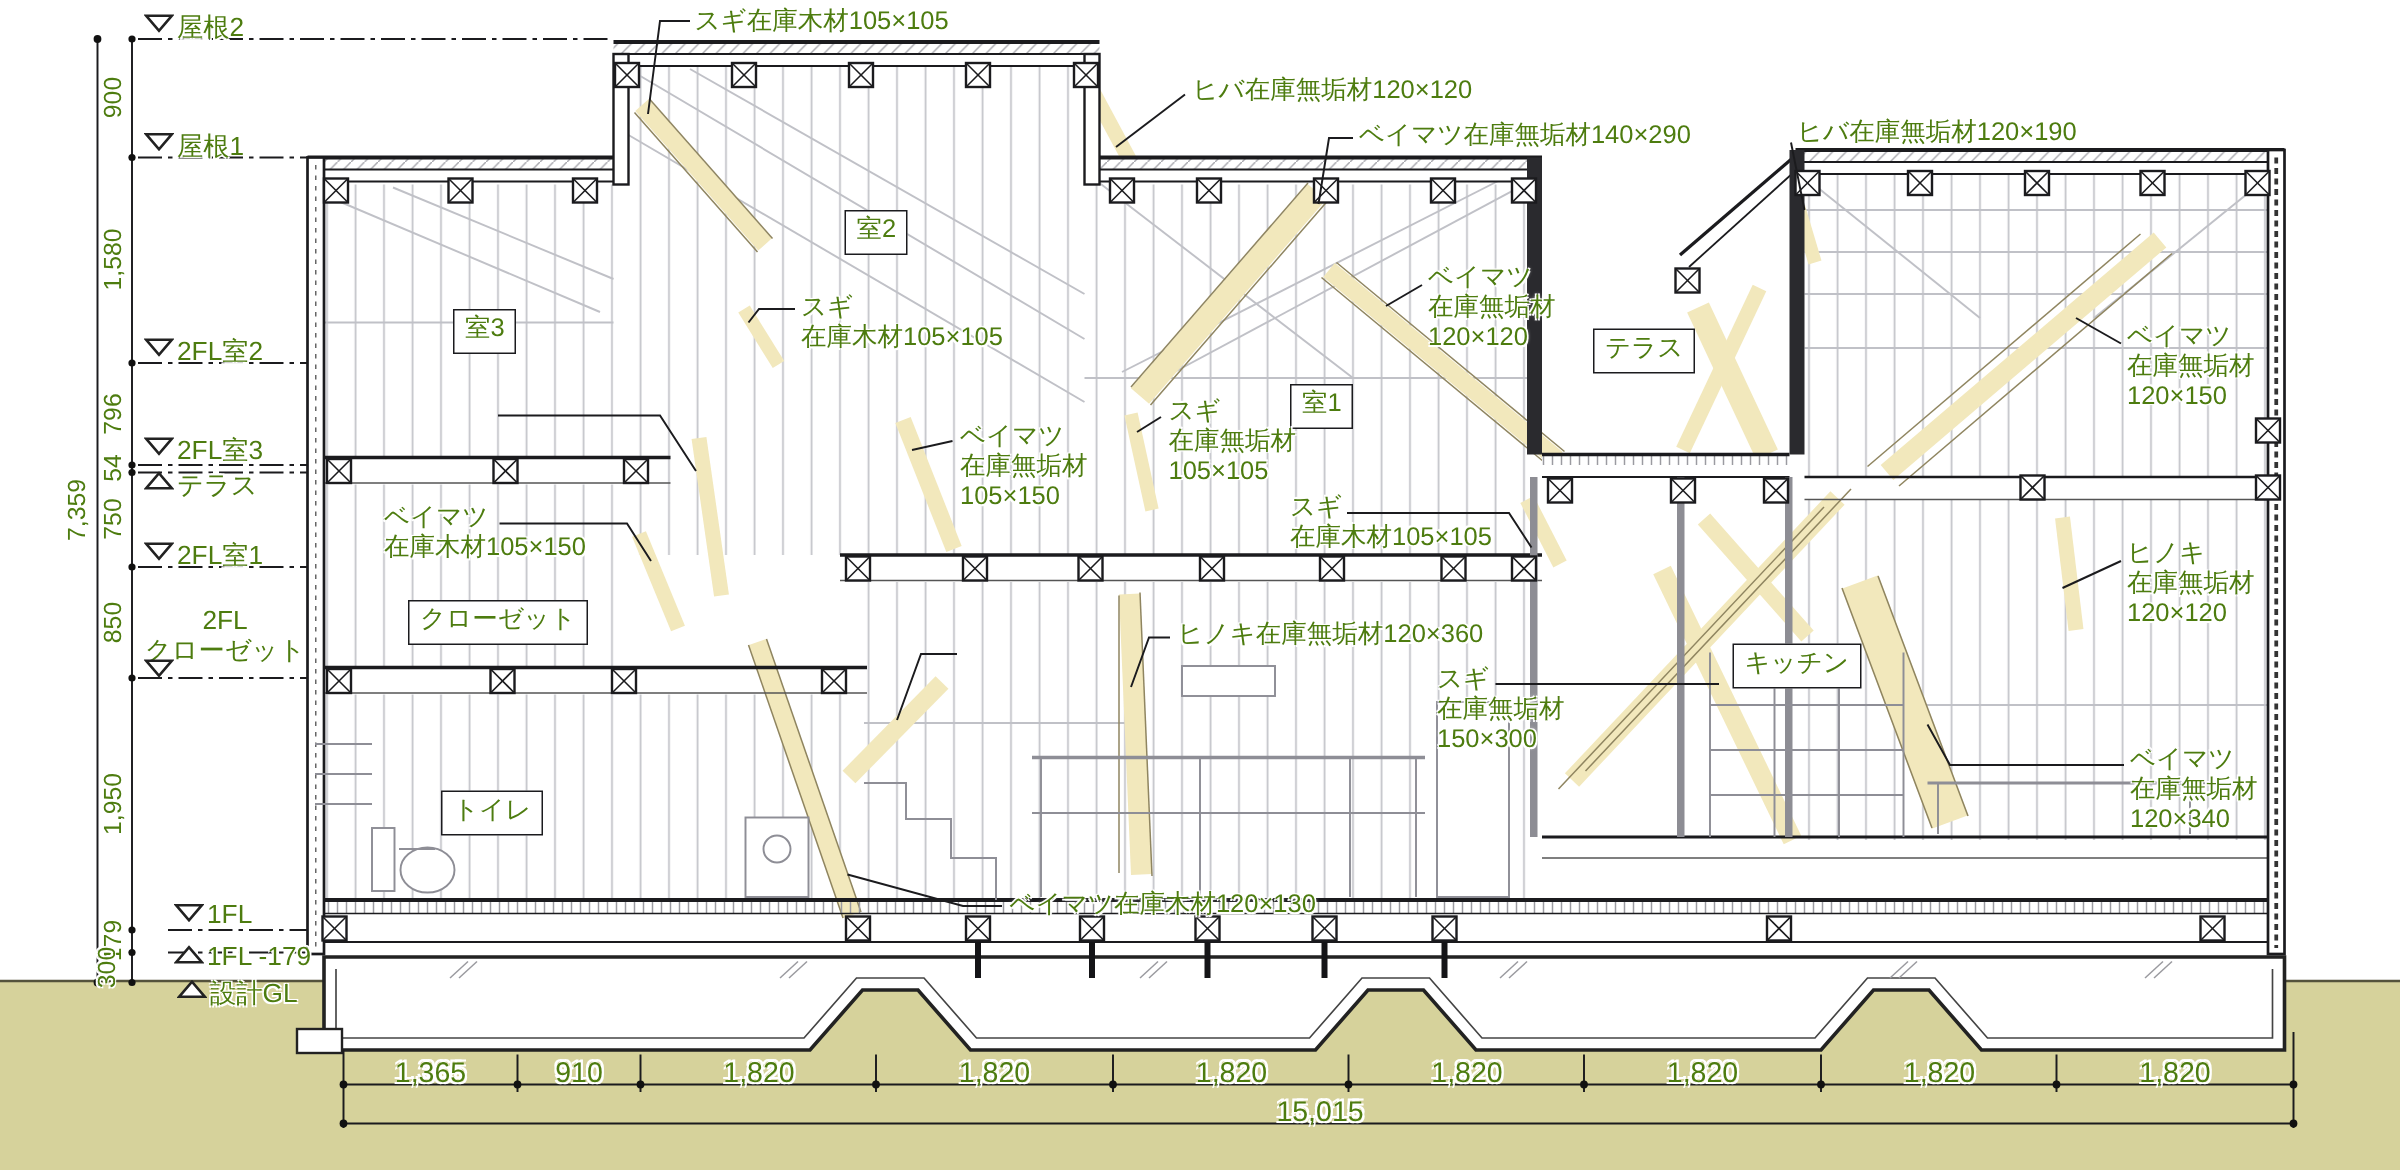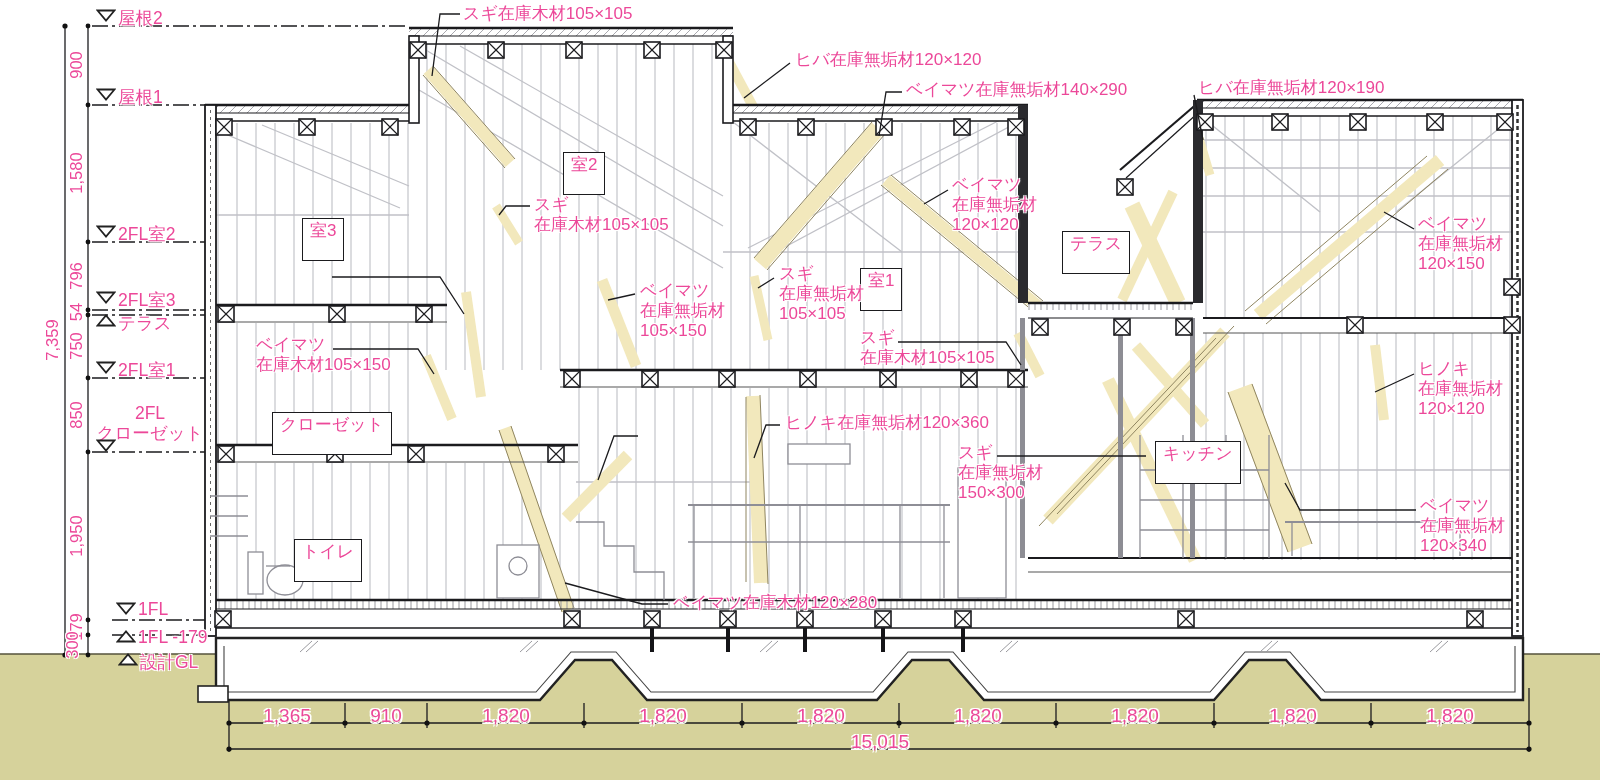--- a/index.html
+++ b/index.html
@@ -1,22 +1,22 @@
 <!DOCTYPE html>
 <html><head>
 <meta charset="utf-8">
 <style>
   html,body{margin:0;padding:0;background:#fff;}
   .stage{position:relative;width:1600px;height:780px;overflow:hidden;background:#fff;
-         font-family:"Liberation Sans","DejaVu Sans",sans-serif;color:#ec4899;}
+         font-family:"Liberation Sans","DejaVu Sans",sans-serif;color:#4d7c0f;}
   .stage svg.base{position:absolute;left:0;top:0;}
   .lbl{position:absolute;white-space:pre-line;line-height:20px;font-size:17px;
        text-shadow:-1px -1px 0 #fff,1px -1px 0 #fff,-1px 1px 0 #fff,1px 1px 0 #fff,0 0 3px #fff;}
-  .room{position:absolute;border:1.6px solid #1b1b1e;background:#fff;padding:2px 7px 19px 7px;
-        font-size:17px;line-height:20px;white-space:nowrap;margin-top:12px;}
+  .room{position:absolute;border:1.6px solid #1b1b1e;background:#fff;padding:2px 7px 6px 7px;
+        font-size:17px;line-height:20px;white-space:nowrap;}
   .lvl{position:absolute;display:flex;align-items:flex-start;gap:2px;font-size:17.5px;
        text-shadow:-1px -1px 0 #fff,1px -1px 0 #fff,-1px 1px 0 #fff,1px 1px 0 #fff;}
   .lvl .tri{flex:0 0 auto;margin-top:3px;}
   .vdim{position:absolute;font-size:16.5px;transform:translate(-50%,-50%) rotate(-90deg);
         white-space:nowrap;text-shadow:-1px -1px 0 #fff,1px -1px 0 #fff,-1px 1px 0 #fff,1px 1px 0 #fff;}
   .hdim{position:absolute;font-size:19px;transform:translate(-50%,0);
         text-shadow:-1.5px -1.5px 0 #fff,1.5px -1.5px 0 #fff,-1.5px 1.5px 0 #fff,1.5px 1.5px 0 #fff,0 0 2px #fff;}
   .mlv{position:absolute;white-space:pre-line;text-align:center;font-size:17.5px;line-height:20px;
        text-shadow:-1px -1px 0 #fff,1px -1px 0 #fff,-1px 1px 0 #fff,1px 1px 0 #fff;}
 </style>
@@ -469,21 +469,21 @@
 105×105</div>
 <div class="lbl" style="left:952px;top:175px">ベイマツ
 在庫無垢材
 120×120</div>
 <div class="lbl" style="left:860px;top:328px">スギ
 在庫木材105×105</div>
 <div class="lbl" style="left:785px;top:413px">ヒノキ在庫無垢材120×360</div>
 <div class="lbl" style="left:958px;top:443px">スギ
 在庫無垢材
 150×300</div>
-<div class="lbl" style="left:673px;top:593px">ベイマツ在庫木材120×280</div>
+<div class="lbl" style="left:673px;top:593px">ベイマツ在庫木材120×130</div>
 <div class="lbl" style="left:1420px;top:496px">ベイマツ
 在庫無垢材
 120×340</div>
 <div class="lbl" style="left:1418px;top:214px">ベイマツ
 在庫無垢材
 120×150</div>
 <div class="lbl" style="left:1418px;top:359px">ヒノキ
 在庫無垢材
 120×120</div>
 

